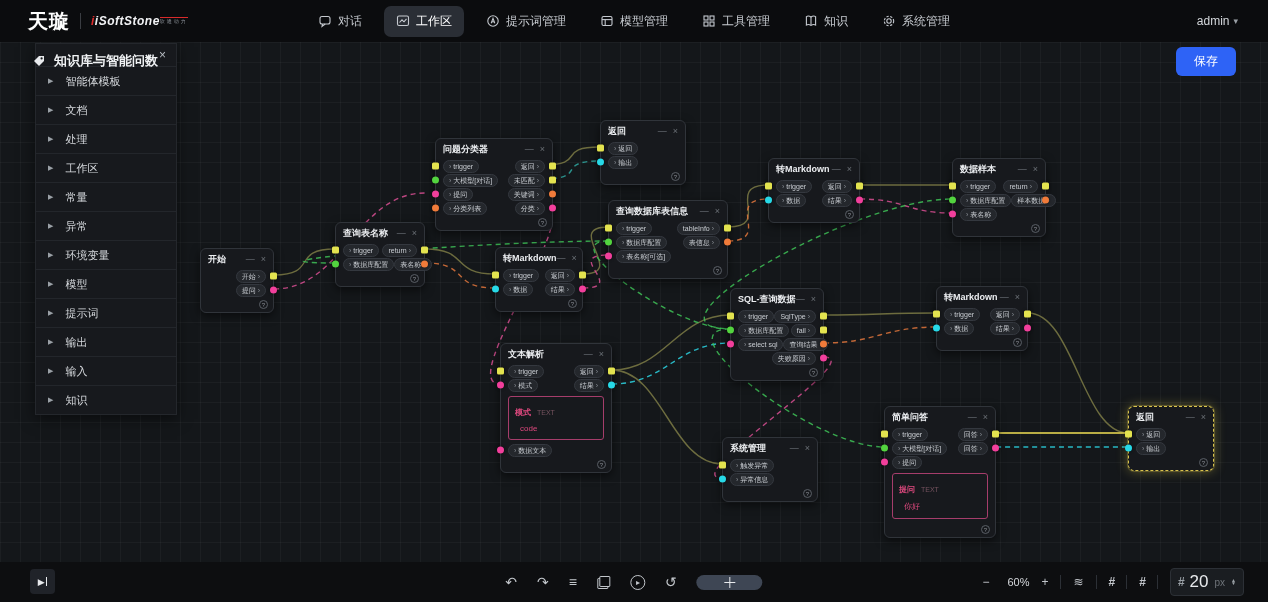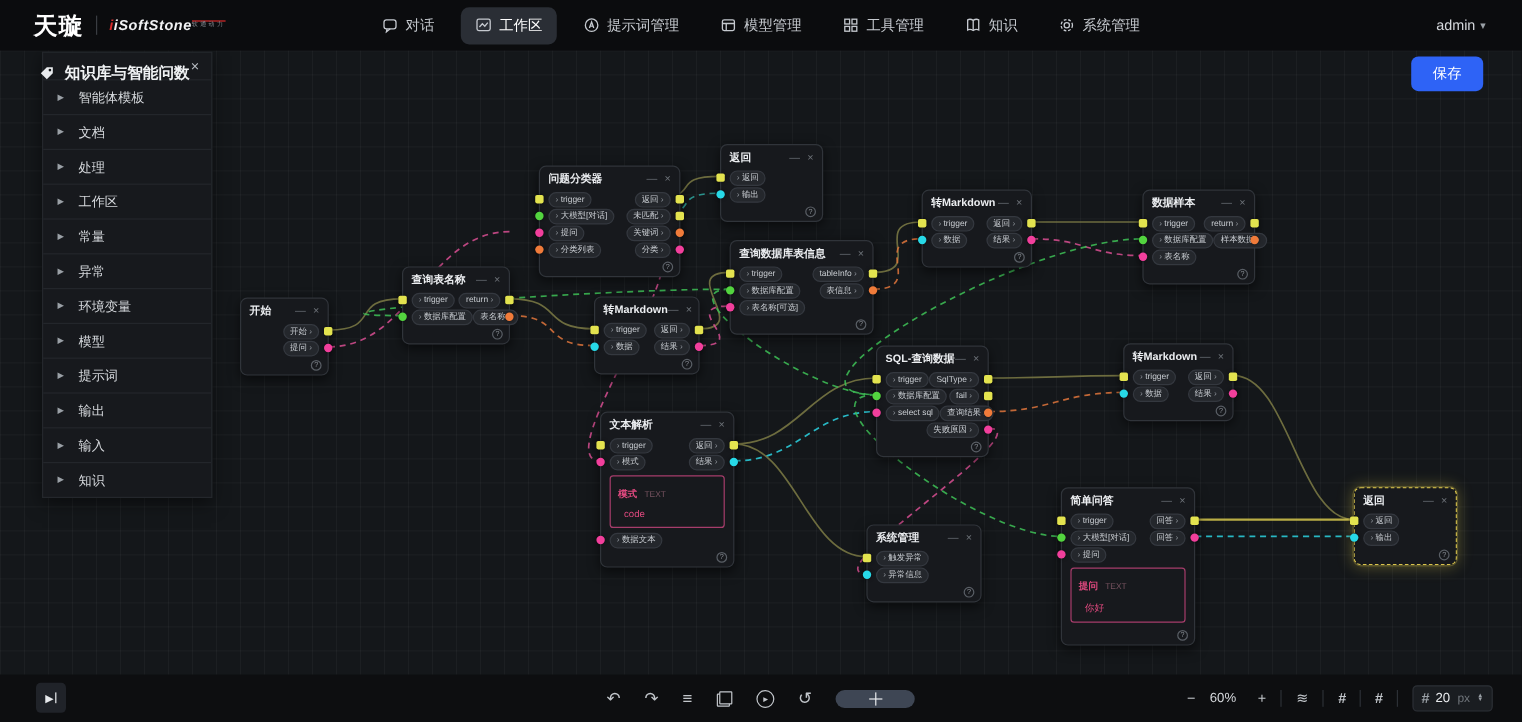--- a/index.html
+++ b/index.html
@@ -82,26 +82,26 @@
   .copy-ic { position:relative; width:13px; height:13px; }
   .copy-ic::before { content:""; position:absolute; left:0; bottom:0; width:9px; height:9px; border:1.2px solid #c2c6cb; border-radius:1px;}
   .copy-ic::after { content:""; position:absolute; right:0; top:0; width:9px; height:9px; border:1.2px solid #c2c6cb; border-radius:1px; background:#0d0e10;}
   .pan-pill { width:66px; height:15px; background:#3e4654; border-radius:8px; display:flex;
     align-items:center; justify-content:center; cursor:pointer; }
   .cross-ic { position:relative; width:11px; height:11px; }
   .cross-ic::before { content:""; position:absolute; left:5px; top:0; width:1.6px; height:11px; background:#e8eaed; }
   .cross-ic::after { content:""; position:absolute; left:0; top:5px; width:11px; height:1.6px; background:#e8eaed; }
   .right-tools { position:absolute; right:24px; bottom:0; height:40px; display:flex; align-items:center;
     gap:12px; color:#c2c6cb; font-size:12px; }
-  .zoom-val { font-size:11px; color:#d5d8dc; min-width:28px; text-align:left; }
+  .zoom-val { font-size:11px; color:#d5d8dc; min-width:28px; text-align:right; }
   .vsep { width:1px; height:14px; background:#2c3036; }
   .hashic { font-weight:bold; font-size:12px; letter-spacing:-1px; }
   .grid-input { display:flex; align-items:center; gap:6px; background:#1a1d21; border:1px solid #2c3036;
     border-radius:4px; padding:3px 7px; }
-  .grid-input .gv { font-size:11px; color:#e8eaed; }
+  .grid-input .gv { font-size:17px; color:#e8eaed; }
   .grid-input .gu { font-size:10px; color:#6f747a; }
   .stepper { display:flex; flex-direction:column; line-height:.55; font-size:5px; color:#9aa0a6; cursor:pointer; }
   .icon-svg { display:block; }
 </style>
 </head>
 <body>
 
 <div class="nav">
   <div class="brand">
     <span class="brand-name">天璇</span>
@@ -194,21 +194,21 @@
       <path d="M824 315 C870.3636363636364 315, 675.6363636363636 436, 722 436" stroke="#d94f93" fill="none" stroke-width="1.4" opacity="0.85" stroke-dasharray="5 4"></path>
       <path d="M612 328 C662 328, 672 422, 722 422" stroke="#7d7b45" fill="none" stroke-width="1.4" opacity="0.85"></path>
       <path d="M1028 271 C1073.4545454545455 271, 1082.5454545454545 391, 1128 391" stroke="#7d7b45" fill="none" stroke-width="1.4" opacity="0.85"></path>
       <path d="M996 391 C1056 391, 1068 391, 1128 391" stroke="#d6c84e" fill="none" stroke-width="2" opacity="0.85"></path>
       <path d="M996 405 C1056 405, 1068 405, 1128 405" stroke="#2bd3e2" fill="none" stroke-width="1.4" opacity="0.85" stroke-dasharray="5 4"></path>
       <path d="M335 221 C210.90909090909093 221, 483.90909090909093 199, 608 199" stroke="#3ec257" fill="none" stroke-width="1.4" opacity="0.85" stroke-dasharray="5 4"></path>
       <path d="M608 199 C552.5454545454545 199, 674.5454545454545 287, 730 287" stroke="#3ec257" fill="none" stroke-width="1.4" opacity="0.85" stroke-dasharray="5 4"></path>
       <path d="M730 287 C629.0909090909091 287, 851.0909090909091 157, 952 157" stroke="#3ec257" fill="none" stroke-width="1.4" opacity="0.85" stroke-dasharray="5 4"></path>
       <path d="M730 287 C660 287, 814 405, 884 405" stroke="#3ec257" fill="none" stroke-width="1.4" opacity="0.85" stroke-dasharray="5 4"></path>
     </svg>
-<div class="node" style="left: 449px; top: 96px; width: 118px;">
+<div class="node" style="left: 435px; top: 96px; width: 118px;">
       <div class="node-head">
         <span class="node-title">问题分类器</span>
         <span class="node-ctrls">
           <span>—</span>
           <span>×</span>
         </span>
       </div>
       <div class="prow">
         <span class="dot sq l" style="background:#e3e34f"></span>
         <span class="pill"><span class="ar">› </span>trigger</span>

